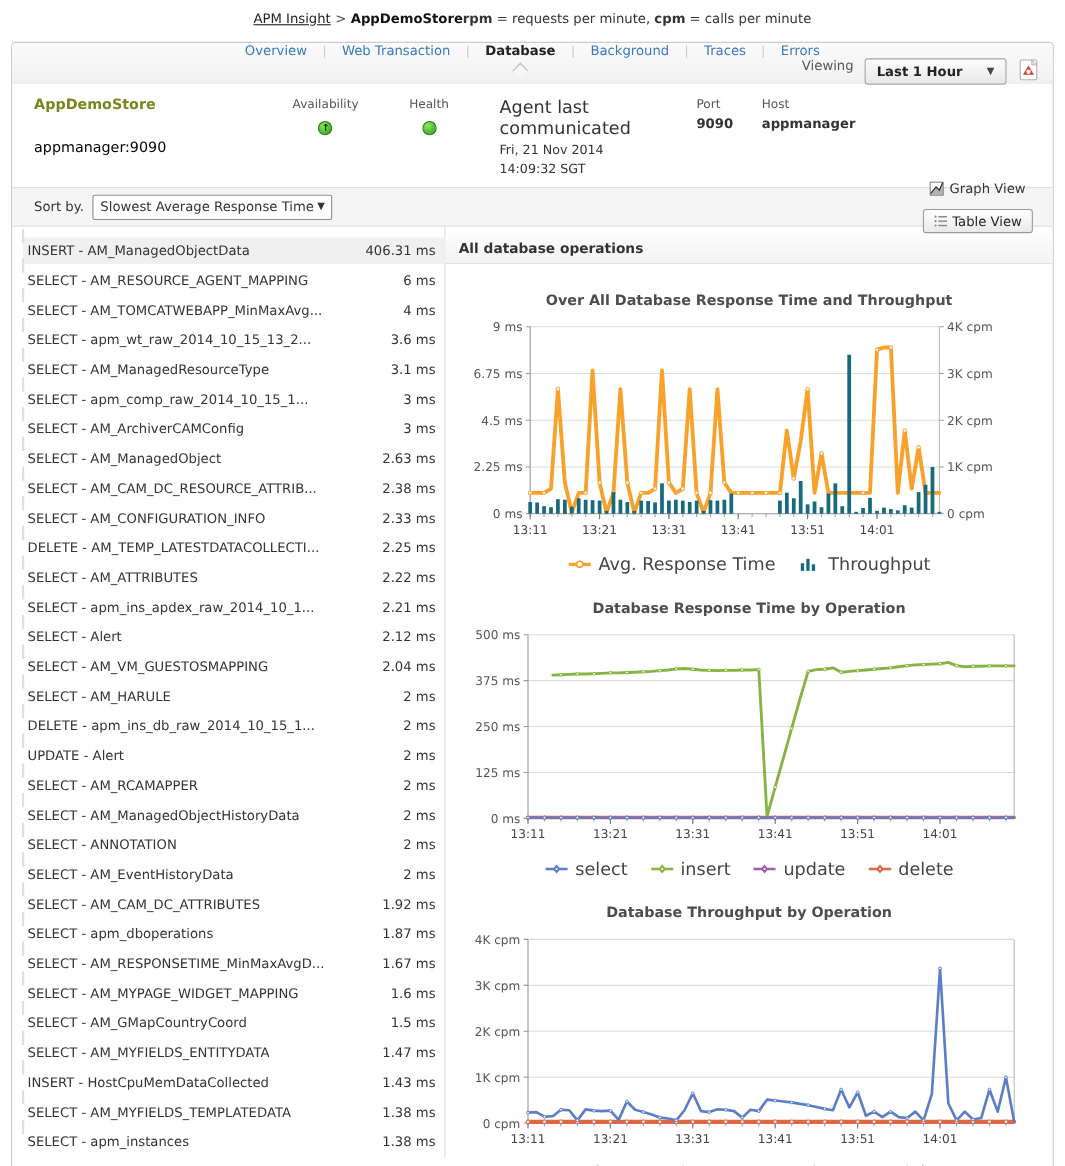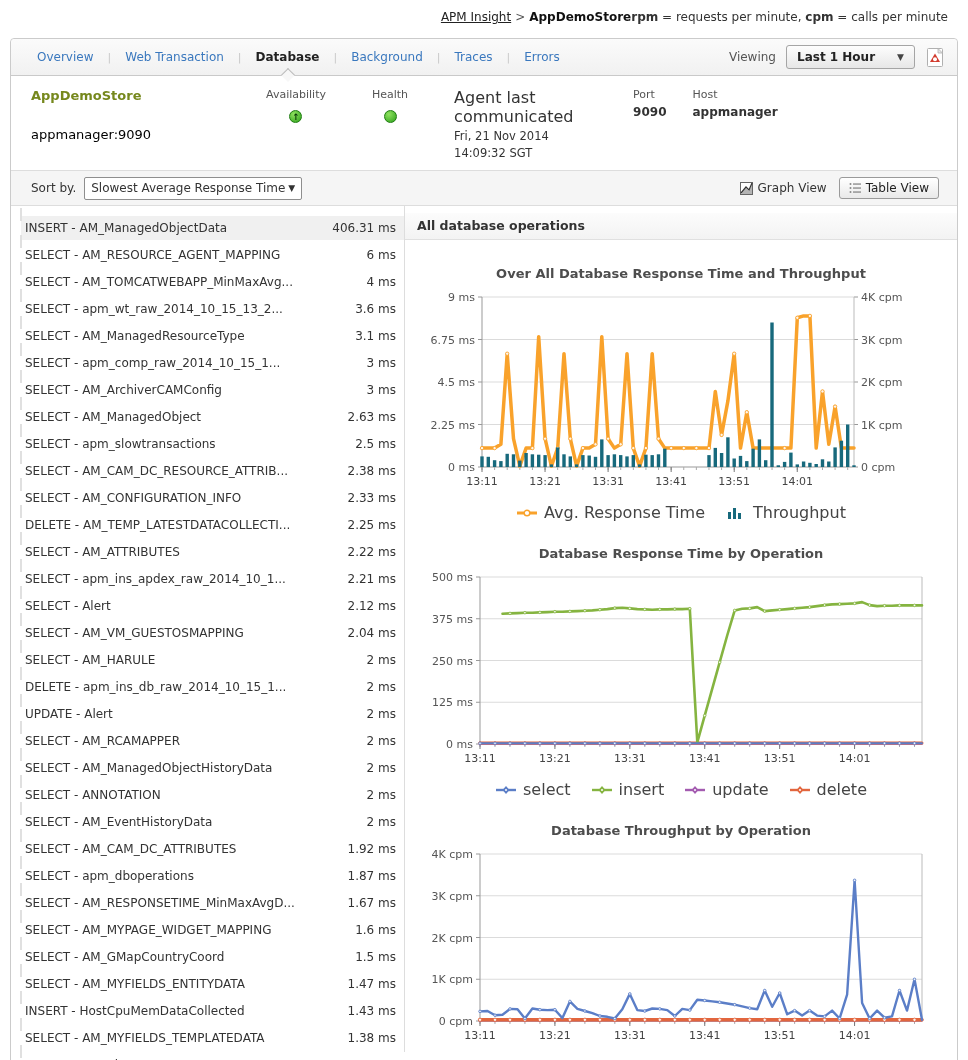--- a/index.html
+++ b/index.html
@@ -1,42 +1,42 @@
 <!DOCTYPE html>
 <html><head>
 <meta charset="utf-8">
 <style>
   * { box-sizing: border-box; margin: 0; padding: 0; }
   html,body { width: 968px; height: 1060px; overflow: hidden; background: #fff;
     font-family: "DejaVu Sans", "Liberation Sans", sans-serif; color:#333; }
 
   
-  .topbar { display:flex; justify-content:flex-end; align-items:center; padding:10px 20px 6px 20px; font-size:12px; }
+  .topbar { display:flex; justify-content:center; align-items:center; padding:10px 20px 6px 20px; font-size:12px; }
   .crumb a { color:#222; text-decoration:underline; cursor:pointer; }
   .crumb .sep { color:#555; margin:0 4px; }
   .crumb .cur { font-weight:bold; color:#111; }
   .note { color:#333; }
   .note b { font-weight:bold; }
 
   
   .card { position:absolute; left:10px; right:10px; top:38px; height:1030px;
     border:1px solid #CBCBCB; border-radius:4px; background:#fff; }
 
   
   .tabstrip { position:relative; display:flex; align-items:center; height:37px;
     background:linear-gradient(#FBFBFB,#F1F1F1); border-bottom:1px solid #C9C9C9;
-    border-radius:4px 4px 0 0; padding:0 12px; }
+    border-radius:4px 4px 0 0; padding:0 12px;flex-direction:column; }
   .tabs { display:flex; align-items:center; }
   .tab { position:relative; font-size:12px; color:#3A78BE; padding:0 14px; cursor:pointer; white-space:nowrap; }
   .tab.active { color:#222; font-weight:bold; }
   .tab.active::after { content:""; position:absolute; left:50%; margin-left:-5px; bottom:-16px;
     width:9px; height:9px; background:#F7F7F7; border-left:1px solid #BBB; border-top:1px solid #BBB;
     transform:rotate(45deg); }
   .tabsep { color:#C9C9C9; font-size:11px; }
-  .strip-right { margin-left:auto; display:flex; align-items:center; gap:10px; }
+  .strip-right { margin-left:auto; display:flex; gap:10px; }
   .viewing-label { font-size:12px; color:#555; }
   .dd { display:flex; align-items:center; gap:22px; border:1px solid #A5A5A5; border-radius:3px;
     background:linear-gradient(#FDFDFD,#E7E7E7); padding:4px 10px; font-size:12px; font-weight:bold; color:#222; cursor:pointer; }
   .dd .arr { font-size:9px; color:#444; }
   .pdficon { width:20px; height:21px; cursor:pointer; }
 
   
   .inforow { display:flex; padding:12px 20px 10px 20px; }
   .appname { width:235px; }
   .appname .nm { font-size:13px; font-weight:bold; color:#76881D; }
@@ -52,21 +52,21 @@
   .kv .v { font-size:12px; font-weight:bold; color:#333; margin-top:4px; }
 
   
   .sortband { display:flex; align-items:center; height:36px; background:#F5F5F5;
     border-top:1px solid #DDD; border-bottom:1px solid #DDD; padding:0 10px; }
   .sortlbl { font-size:12px; font-weight:normal; color:#333; margin-left:10px; }
   .select { display:flex; align-items:center; justify-content:space-between; width:218px; height:23px;
     border:1px solid #8E8E8E; border-radius:2px; background:#fff; margin-left:8px; padding:0 6px;
     font-size:12px; color:#333; cursor:pointer; }
   .select .arr { font-size:9px; color:#333; }
-  .band-right { margin-left:auto; display:flex; align-items:center; gap:12px; padding-right:8px; }
+  .band-right { margin-left:auto; display:flex; align-items:center; gap:12px; padding-right:8px;flex-direction:column; }
   .gview { display:flex; align-items:center; gap:5px; font-size:12px; color:#333; cursor:pointer; }
   .tview { display:flex; align-items:center; gap:5px; font-size:12px; color:#222; cursor:pointer;
     border:1px solid #9A9A9A; border-radius:3px; background:linear-gradient(#FFF,#E9E9E9); padding:3px 9px; }
 
   
   .main { display:flex; height:846px; }
   .listpane { width:395px; padding:7px 0 0 10px; }
   .oprow { position:relative; height:24px; line-height:24px; margin:3px 0 0 0; padding:0 8px 0 4px;
     font-size:12px; color:#333; display:flex; justify-content:space-between; cursor:pointer; }
   .oprow::before { content:""; position:absolute; left:-1px; top:-8px; width:2px; height:13px; background:#E0E0E0; }
@@ -211,24 +211,20 @@
           <span class="op">SELECT - apm_comp_raw_2014_10_15_1...</span>
           <span class="ms">3 ms</span>
         </div>
         <div class="oprow">
           <span class="op">SELECT - AM_ArchiverCAMConfig</span>
           <span class="ms">3 ms</span>
         </div>
         <div class="oprow">
           <span class="op">SELECT - AM_ManagedObject</span>
           <span class="ms">2.63 ms</span>
-        </div>
-        <div class="oprow">
-          <span class="op">SELECT - apm_slowtransactions</span>
-          <span class="ms">2.5 ms</span>
         </div>
         <div class="oprow">
           <span class="op">SELECT - AM_CAM_DC_RESOURCE_ATTRIB...</span>
           <span class="ms">2.38 ms</span>
         </div>
         <div class="oprow">
           <span class="op">SELECT - AM_CONFIGURATION_INFO</span>
           <span class="ms">2.33 ms</span>
         </div>
         <div class="oprow">

